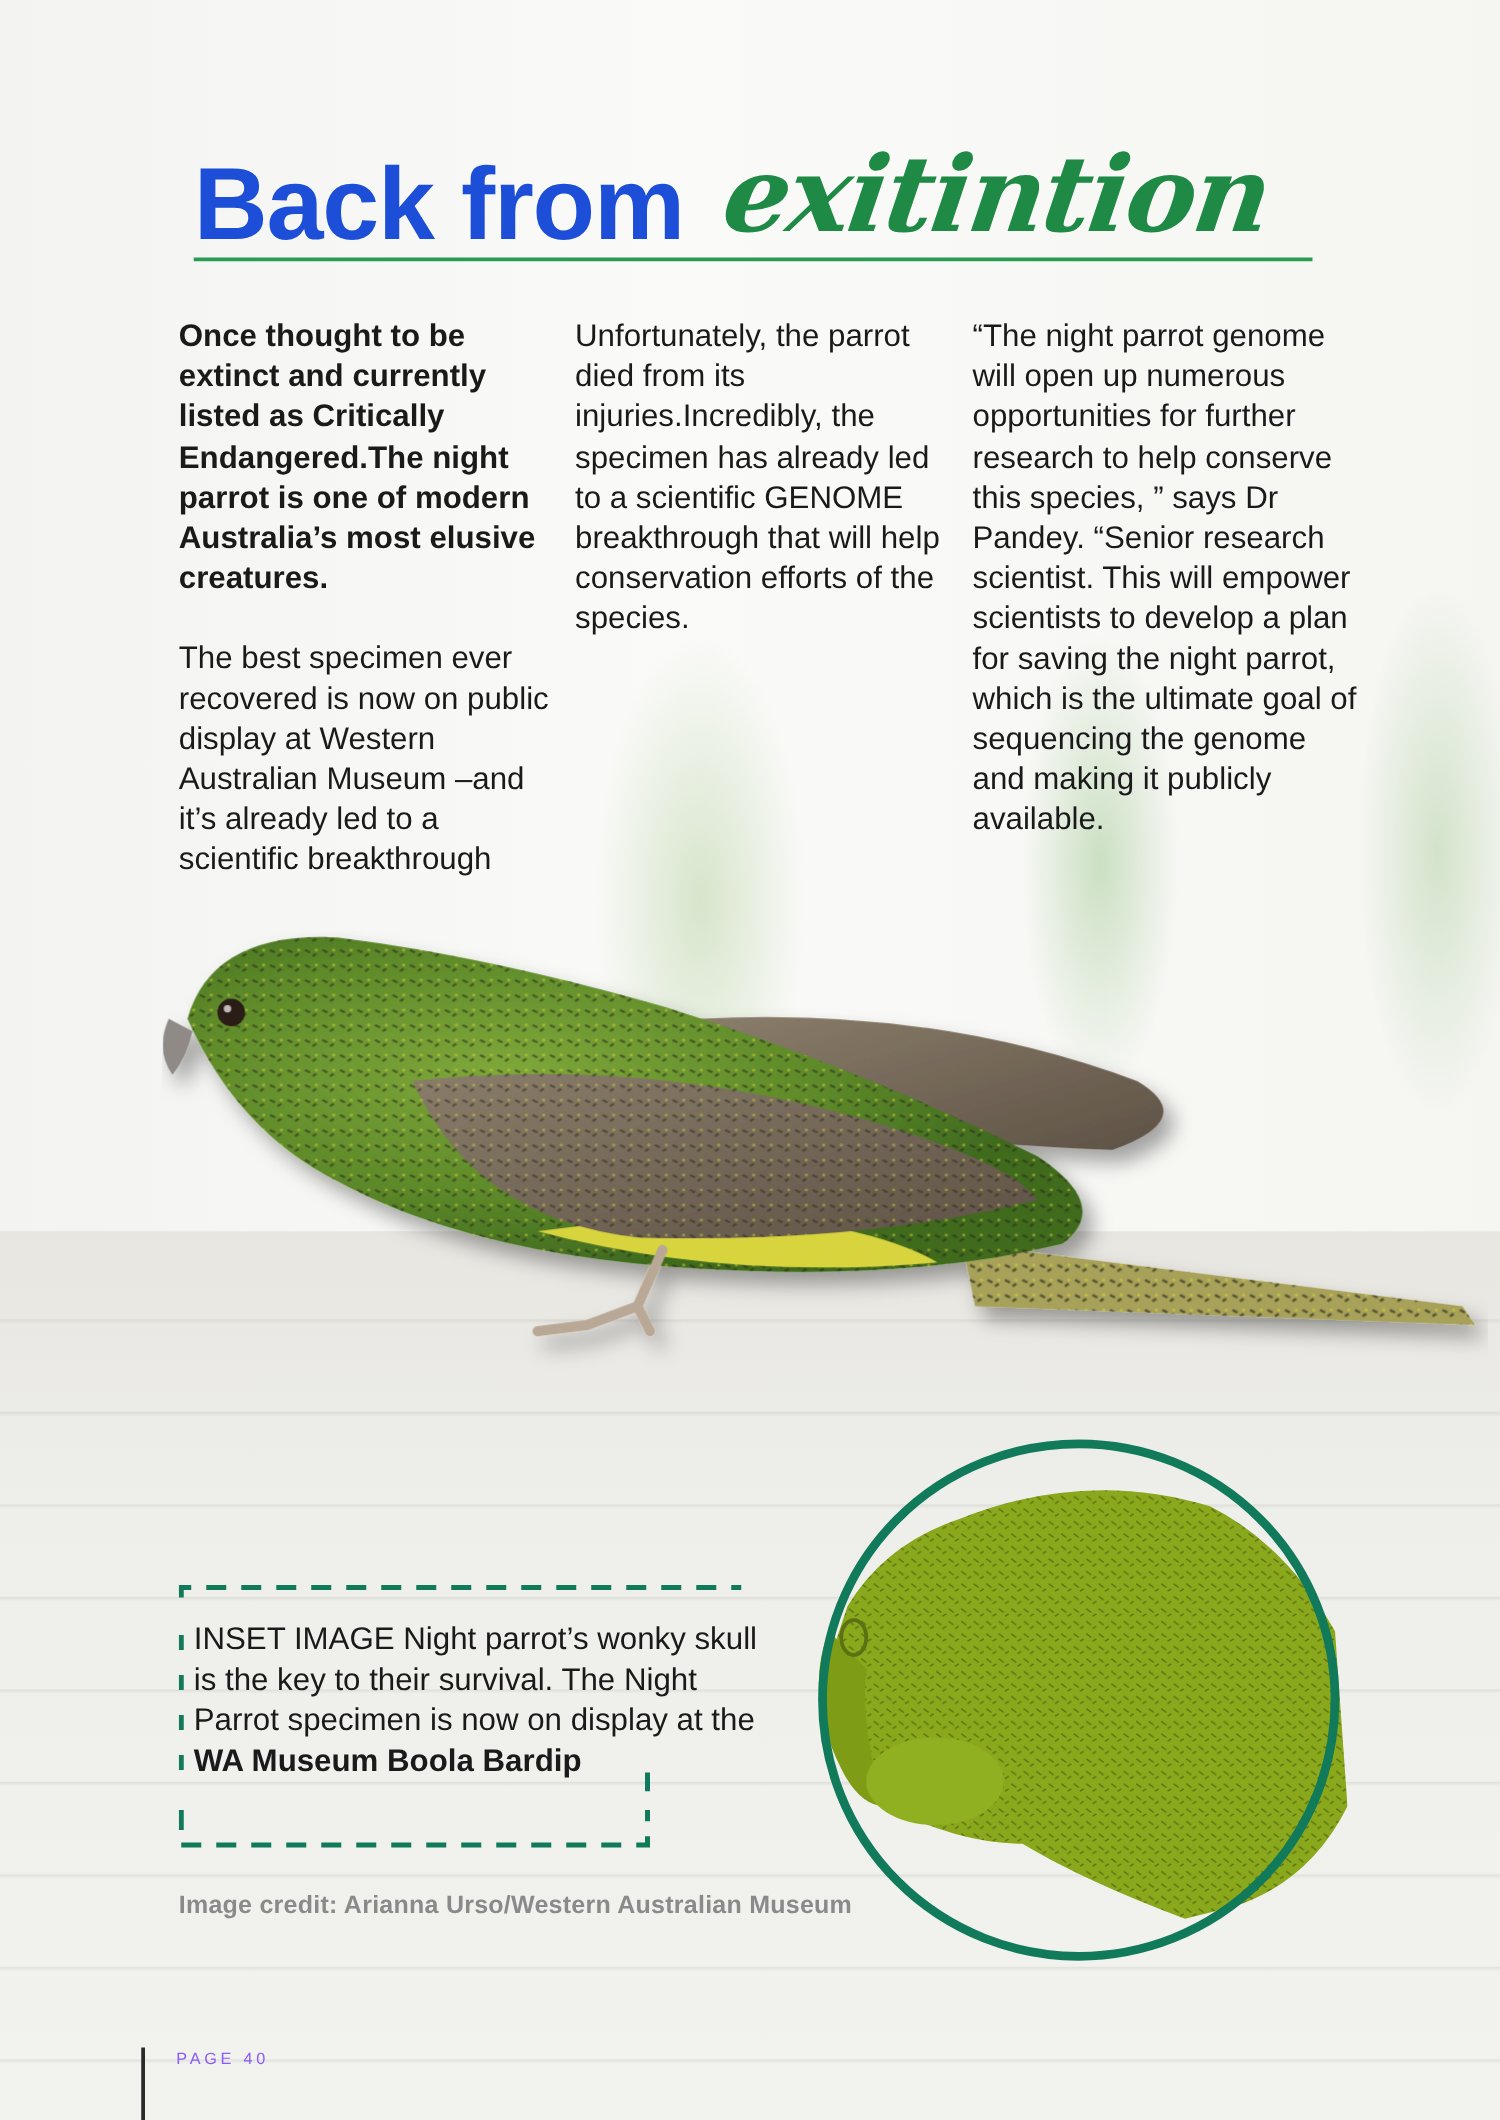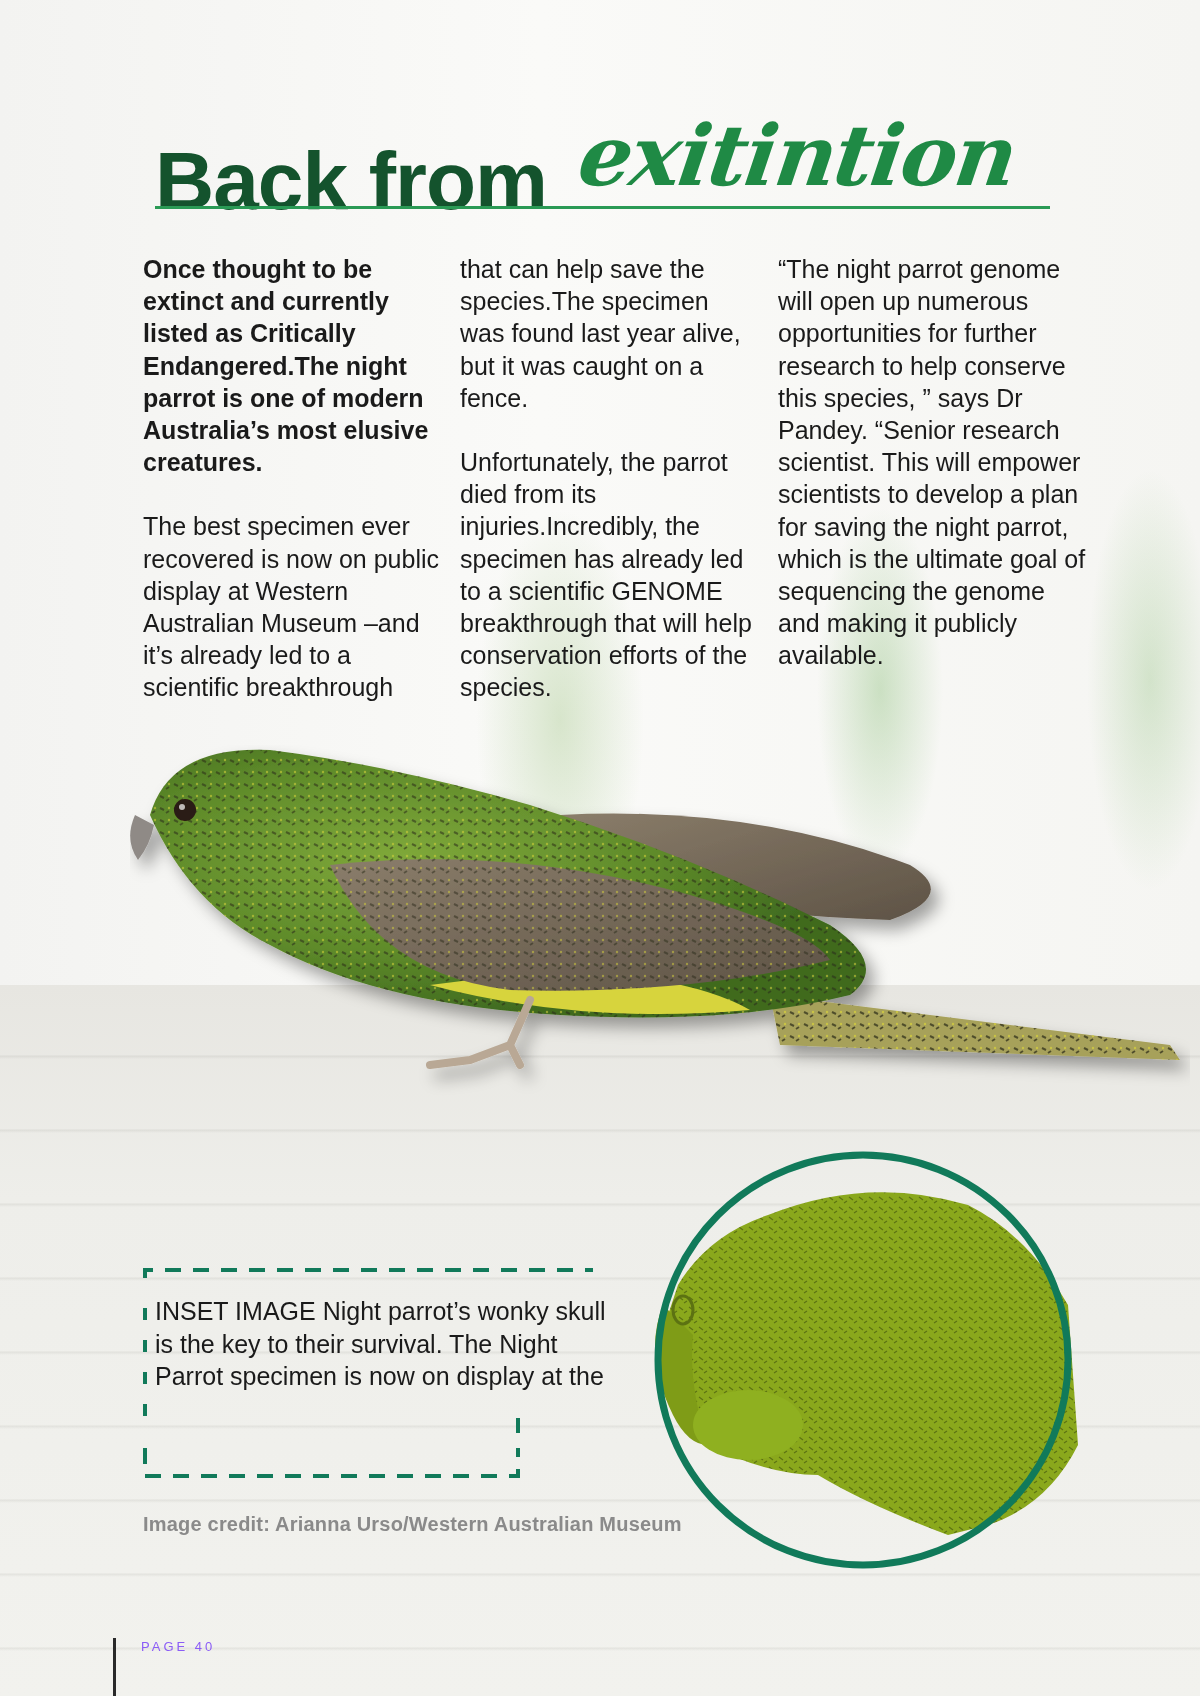--- a/index.html
+++ b/index.html
@@ -21,22 +21,22 @@
     background:
       repeating-linear-gradient(180deg, rgba(0,0,0,0) 0px, rgba(0,0,0,0) 70px, rgba(120,120,110,0.12) 71px, rgba(0,0,0,0) 74px),
       linear-gradient(180deg, #e7e6e1 0%, #eeeeea 30%, #f2f2ee 100%);
   }
   .title {
     position:absolute; left:155px; top:112px; width:920px; height:100px;
     white-space:nowrap;
   }
   .title .plain {
     font-family:"Liberation Sans", sans-serif; font-weight:bold;
-    color:#14532d; font-size:82px; letter-spacing:-1px;
-    position:absolute; left:0; top:22px;
+    color:#1d4ed8; font-size:82px; letter-spacing:-1px;
+    position:absolute; left:0; top:5px;
   }
   .title .script {
     font-family:"DejaVu Serif", serif; font-style:italic; font-weight:bold;
     color:#1f8a45; font-size:84px; letter-spacing:-2px;
     position:absolute; left:425px; top:-6px;
     transform:skewX(-8deg);
   }
   .title-rule {
     position:absolute; left:155px; top:206px; width:895px; height:3px;
     background:#2a9a55;
@@ -88,21 +88,20 @@
   <span class="plain">Back from</span>
   <span class="script">exitintion</span>
 </div>
 <div class="title-rule"></div>
 
 <div class="col col1">
   <p class="lead">Once thought to be extinct and currently listed as Critically Endangered.The night parrot is one of modern Australia’s most elusive creatures.</p>
   <p>The best specimen ever recovered is now on public display at Western Australian Museum –and it’s already led to a scientific breakthrough</p>
 </div>
 <div class="col col2">
-  <p>that can help save the species.The specimen was found last year alive, but it was caught on a fence.</p>
   <p>Unfortunately, the parrot died from its injuries.Incredibly, the specimen has already led to a scientific GENOME breakthrough that will help conservation efforts of the species.</p>
 </div>
 <div class="col col3">
   <p>“The night parrot genome will open up numerous opportunities for further research to help conserve this species, ” says Dr Pandey. “Senior research scientist. This will empower scientists to develop a plan for saving the night parrot, which is the ultimate goal of sequencing the genome and making it publicly available.</p>
 </div>
 
 <svg class="bird" viewBox="0 0 1060 390">
   <defs>
     <radialGradient id="bodyG" cx="35%" cy="40%" r="60%">
       <stop offset="0%" stop-color="#7fa83a"></stop>
@@ -164,18 +163,19 @@
 </svg>
 
 <svg class="caption-box" viewBox="0 0 455 212">
   <path d="M2 10 L2 2 L450 2" fill="none" stroke="#117a5a" stroke-width="4" stroke-dasharray="16 12"></path>
   <path d="M2 40 L2 165" fill="none" stroke="#117a5a" stroke-width="4" stroke-dasharray="12 20"></path>
   <path d="M2 180 L2 208 L375 208 L375 180" fill="none" stroke="#117a5a" stroke-width="4" stroke-dasharray="16 12"></path>
   <path d="M375 165 L375 150" fill="none" stroke="#117a5a" stroke-width="4"></path>
 </svg>
 <div class="caption-text">
   <span>INSET IMAGE Night parrot’s wonky skull is the key to their survival. The Night Parrot specimen is now on display at the</span>
+  <span class="strong">WA Museum Boola Bardip</span>
 </div>
 
 <div class="credit">Image credit: Arianna Urso/Western Australian Museum</div>
 
 <div class="page-bar"></div>
 <div class="page-num">PAGE 40</div>
 
 </body></html>

